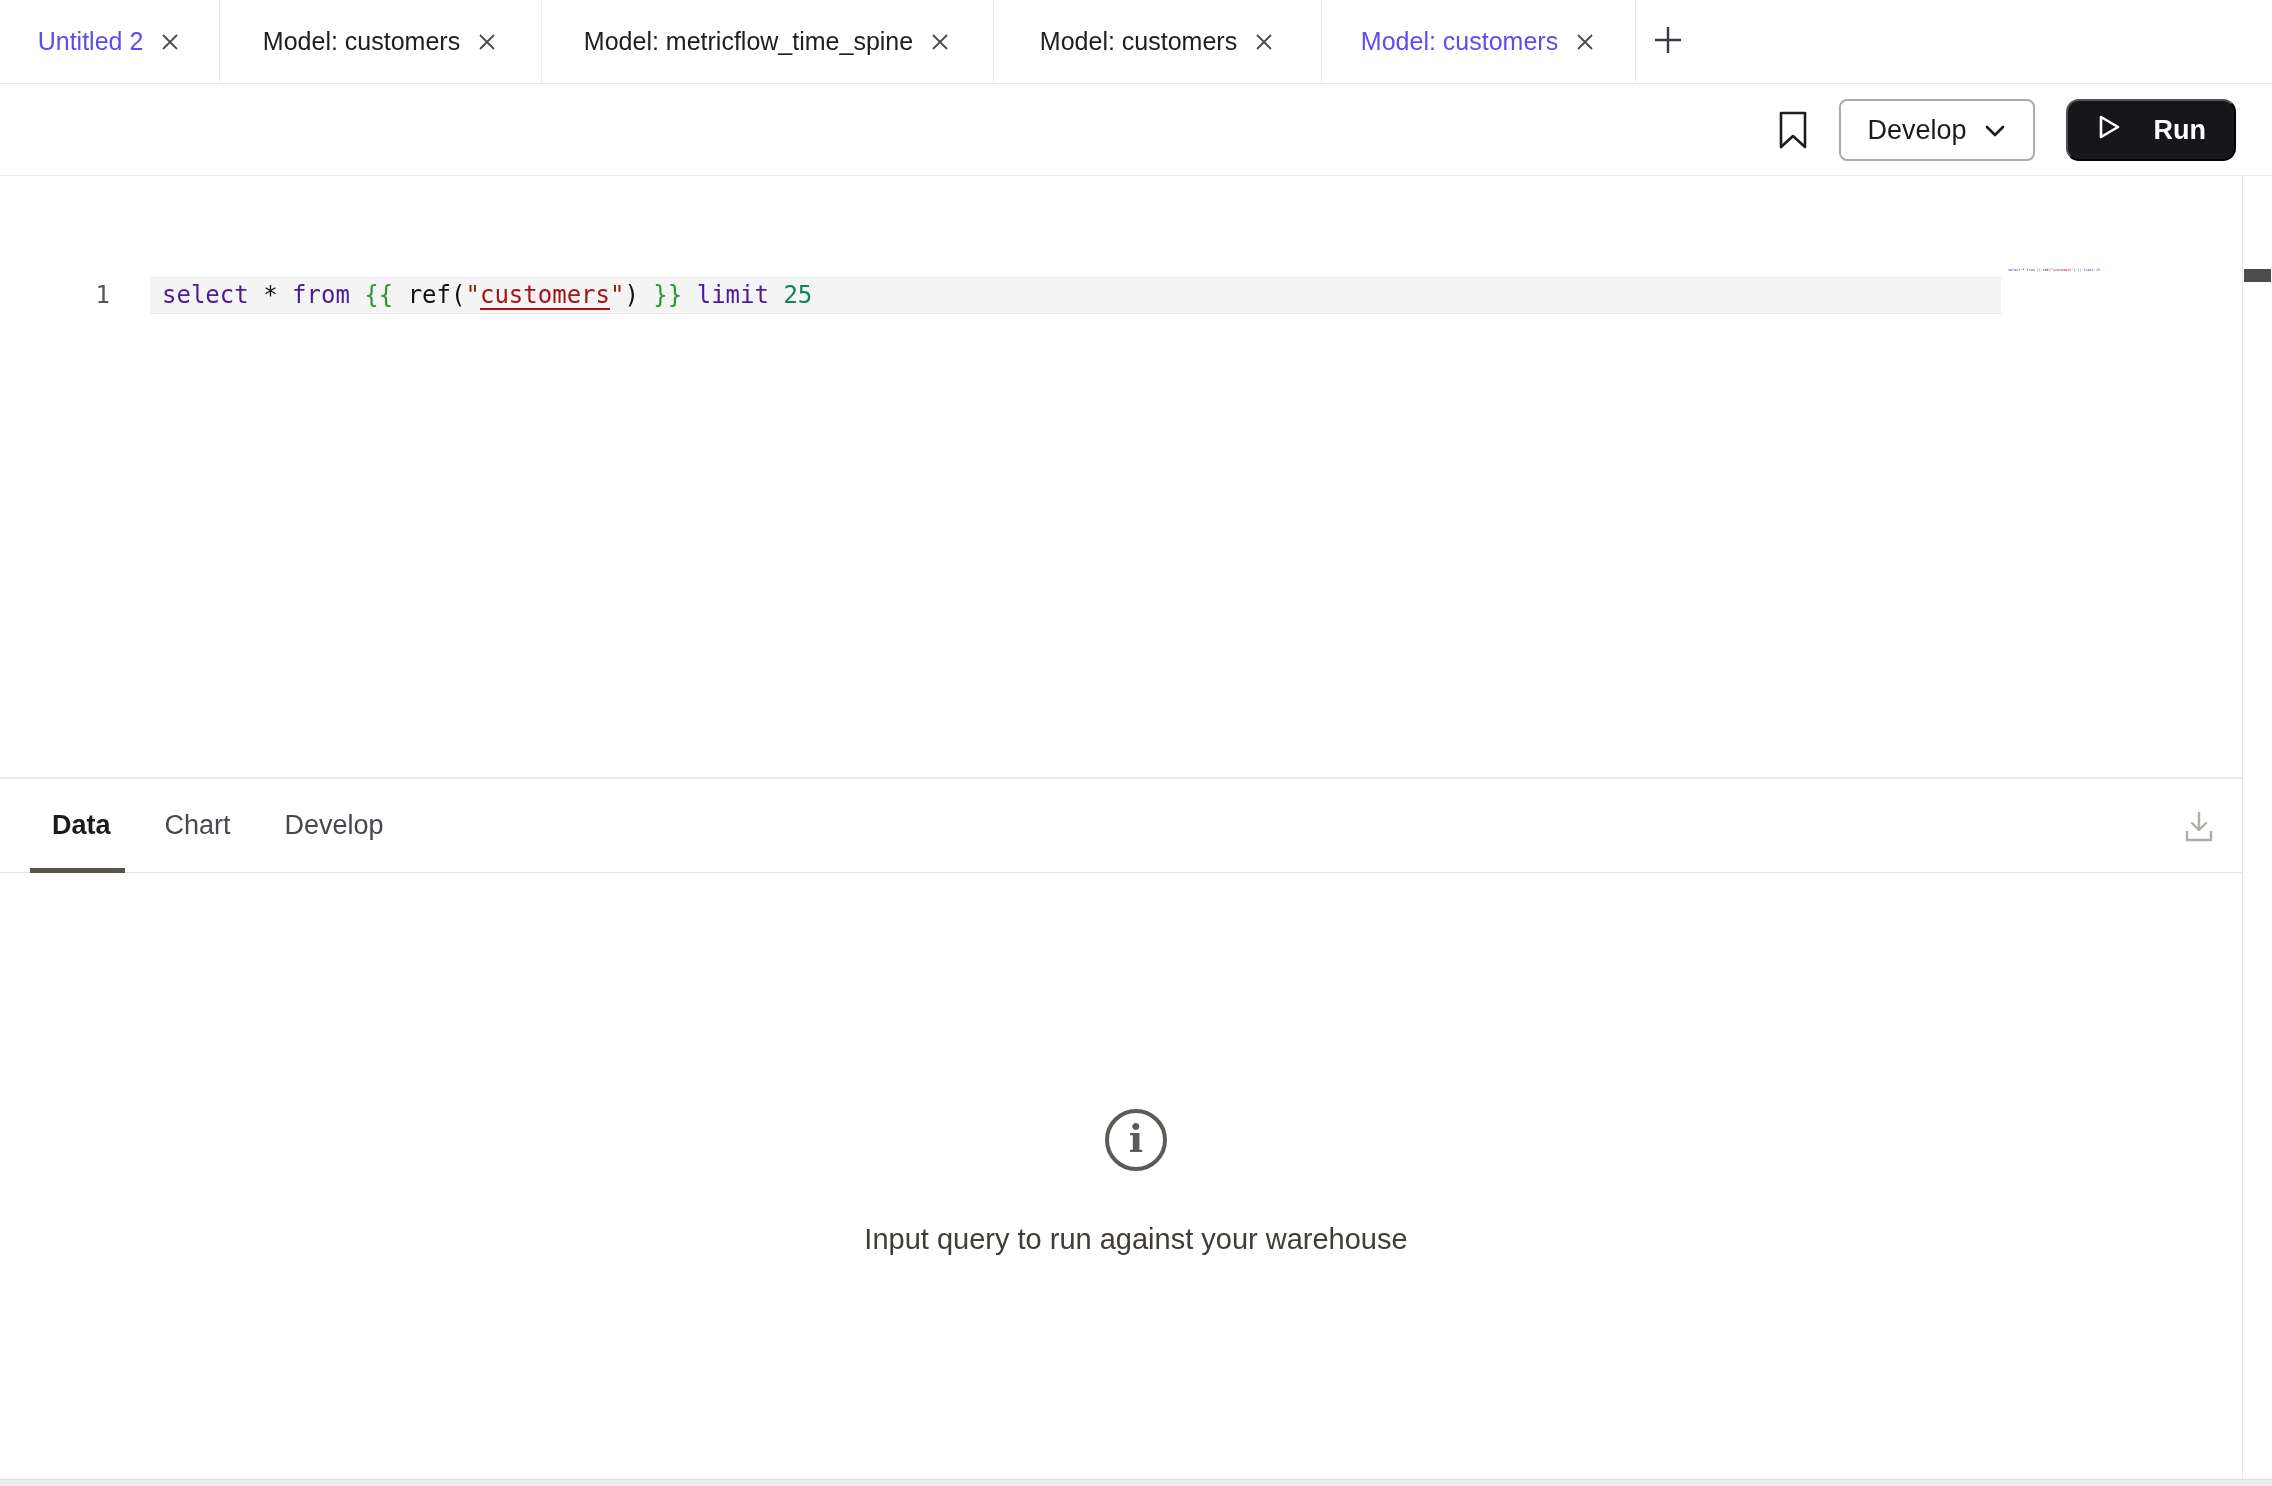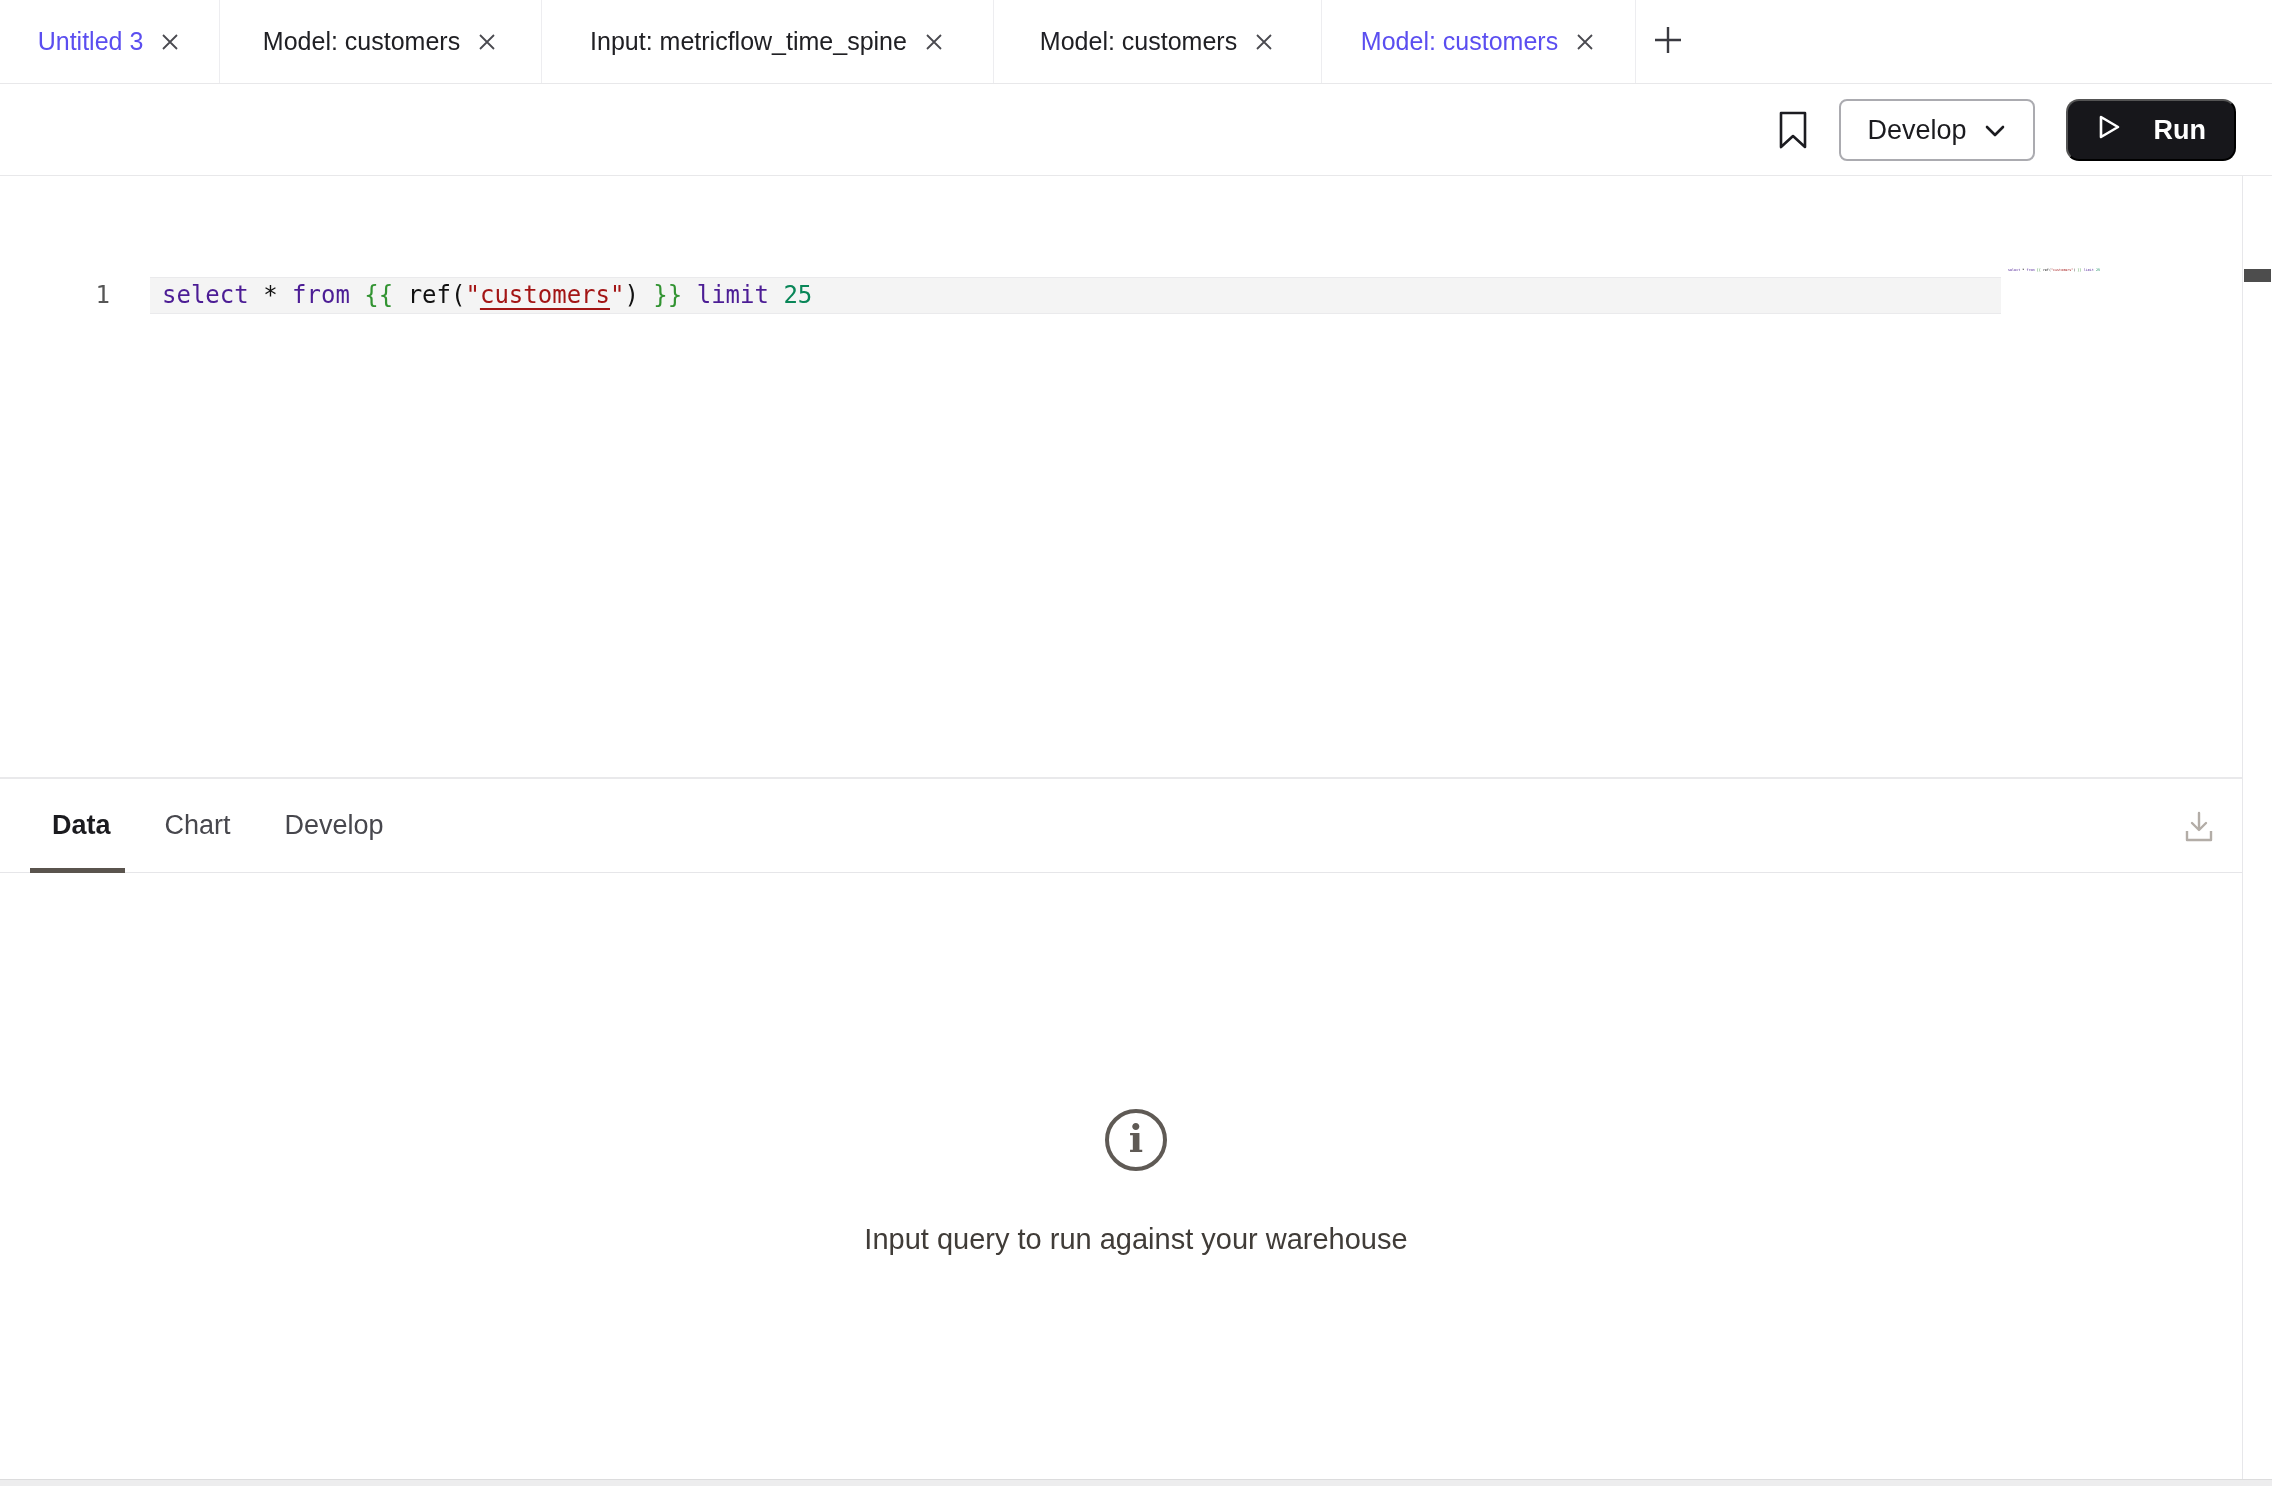--- a/index.html
+++ b/index.html
@@ -148,37 +148,37 @@
     background:#ededee; border-top:1px solid #dcdcdd;
   }
 </style>
 </head>
 <body>
 
 <div id="app">
 
   <div class="tabbar">
     <div class="tab w1 highlight">
-      <span>Untitled 3</span>
+      <span>Untitled 2</span>
       <span class="tab-close">
         <svg width="22" height="22" viewBox="0 0 22 22">
             <path d="M4 4 L18 18 M18 4 L4 18" stroke="#4a4a50" stroke-width="1.8" fill="none"></path>
           </svg>
       </span>
     </div>
     <div class="tab w2">
       <span>Model: customers</span>
       <span class="tab-close">
         <svg width="22" height="22" viewBox="0 0 22 22">
             <path d="M4 4 L18 18 M18 4 L4 18" stroke="#4a4a50" stroke-width="1.8" fill="none"></path>
           </svg>
       </span>
     </div>
     <div class="tab w3">
-      <span>Input: metricflow_time_spine</span>
+      <span>Model: metricflow_time_spine</span>
       <span class="tab-close">
         <svg width="22" height="22" viewBox="0 0 22 22">
             <path d="M4 4 L18 18 M18 4 L4 18" stroke="#4a4a50" stroke-width="1.8" fill="none"></path>
           </svg>
       </span>
     </div>
     <div class="tab w4">
       <span>Model: customers</span>
       <span class="tab-close">
         <svg width="22" height="22" viewBox="0 0 22 22">

